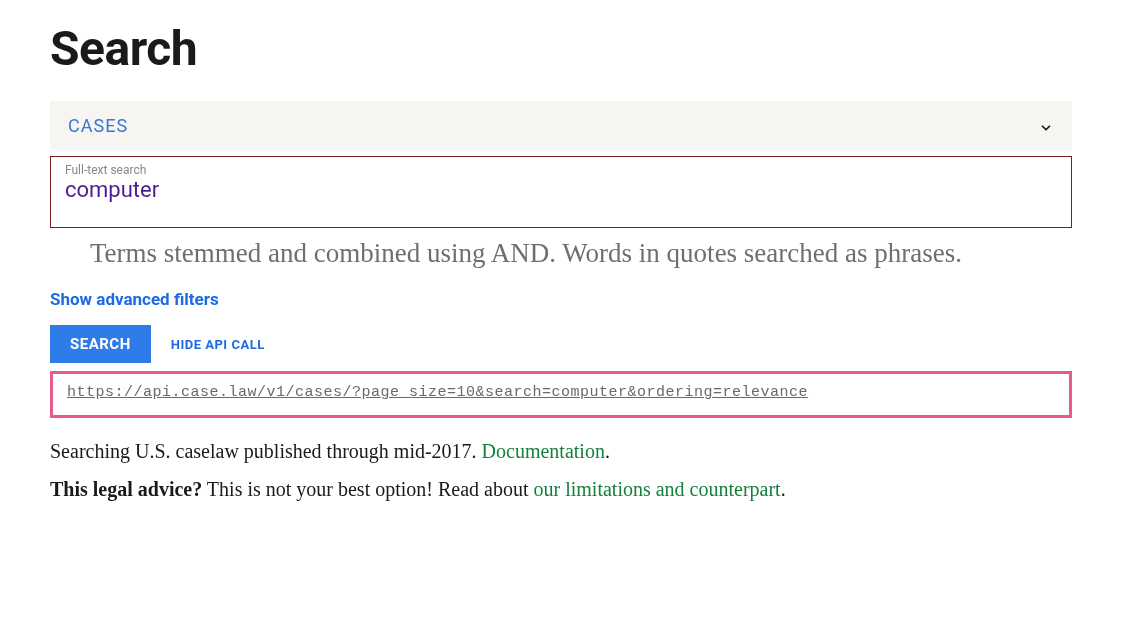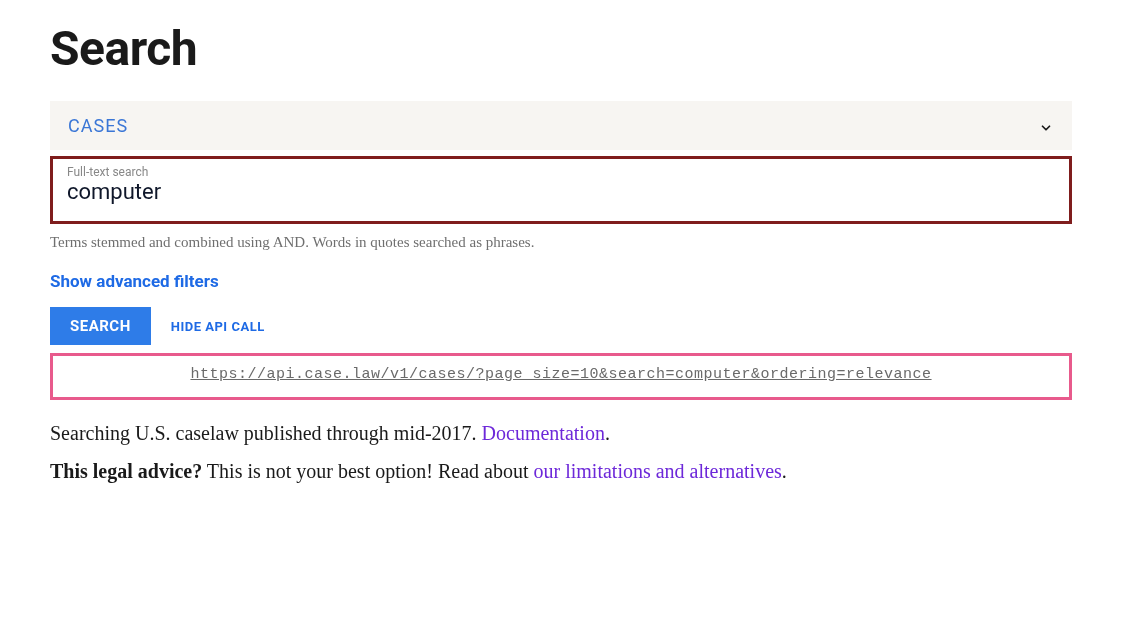--- a/index.html
+++ b/index.html
@@ -40,45 +40,46 @@
       height: 16px;
       display: flex;
       align-items: center;
       justify-content: center;
     }
     .chevron svg {
       width: 14px;
       height: 14px;
     }
     .search-input-wrapper {
-      border: 3px solid #7f1d1d;
-      padding: 6px 14px 16px 14px;
+      border: 1px solid #7f1d1d;
+      padding: 6px 14px 24px 14px;
       margin-bottom: 10px;
     }
     .search-input-label {
       font-size: 12px;
       color: #888;
       display: block;
       margin-bottom: 0px;
     }
     .search-input {
       border: none;
       outline: none;
       font-size: 22px;
-      color: #0f172a;
+      color: #4c1d95;
       width: 100%;
       font-family: inherit;
       padding: 0;
       line-height: 1.2;
     }
     .help-text {
       font-family: Georgia, "Times New Roman", serif;
       color: #6f6f6f;
-      font-size: 15px;
+      font-size: 27px;
       margin-bottom: 20px;
+      margin-left: 40px;
     }
     .advanced-link {
       color: #1e6ae5;
       font-weight: 700;
       font-size: 17px;
       cursor: pointer;
       display: inline-block;
       margin-bottom: 16px;
     }
     .button-row {
@@ -114,31 +115,30 @@
     }
     .api-hint {
       font-size: 14px;
       margin-bottom: 16px;
       letter-spacing: 0.5px;
     }
     .api-url {
       font-size: 15px;
       text-decoration: underline;
       letter-spacing: 0.5px;
-      text-align: center;
     }
     .info-line {
       font-family: Georgia, "Times New Roman", serif;
       font-size: 20px;
       color: #1a1a1a;
       margin-bottom: 8px;
       line-height: 1.5;
     }
     .link-text {
-      color: #6d28d9;
+      color: #15803d;
       cursor: pointer;
       font-family: Liberation Serif, serif;
     }
     .bold-text {
       font-weight: 700;
     }
   </style>
 </head>
 <body>
 
@@ -171,17 +171,17 @@
 
 <div class="api-box">
   <div class="api-url">https://api.case.law/v1/cases/?page_size=10&amp;search=computer&amp;ordering=relevance</div>
 </div>
 
 <p class="info-line">
   <span>Searching U.S. caselaw published through mid-2017. </span><span class="link-text">Documentation</span><span>.</span>
 </p>
 
 <p class="info-line">
-  <span class="bold-text">This legal advice?</span><span> This is not your best option! Read about </span><span class="link-text">our limitations and alternatives</span><span>.</span>
+  <span class="bold-text">This legal advice?</span><span> This is not your best option! Read about </span><span class="link-text">our limitations and counterpart</span><span>.</span>
 </p>
 
 
 
 
 </body></html>

